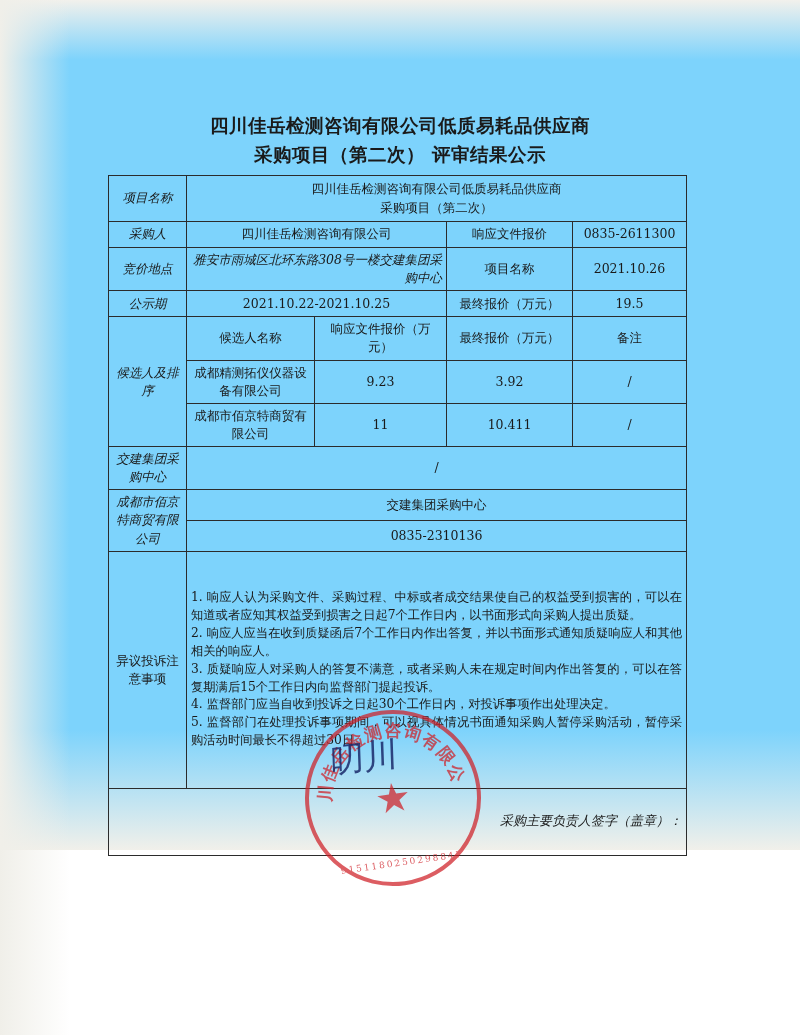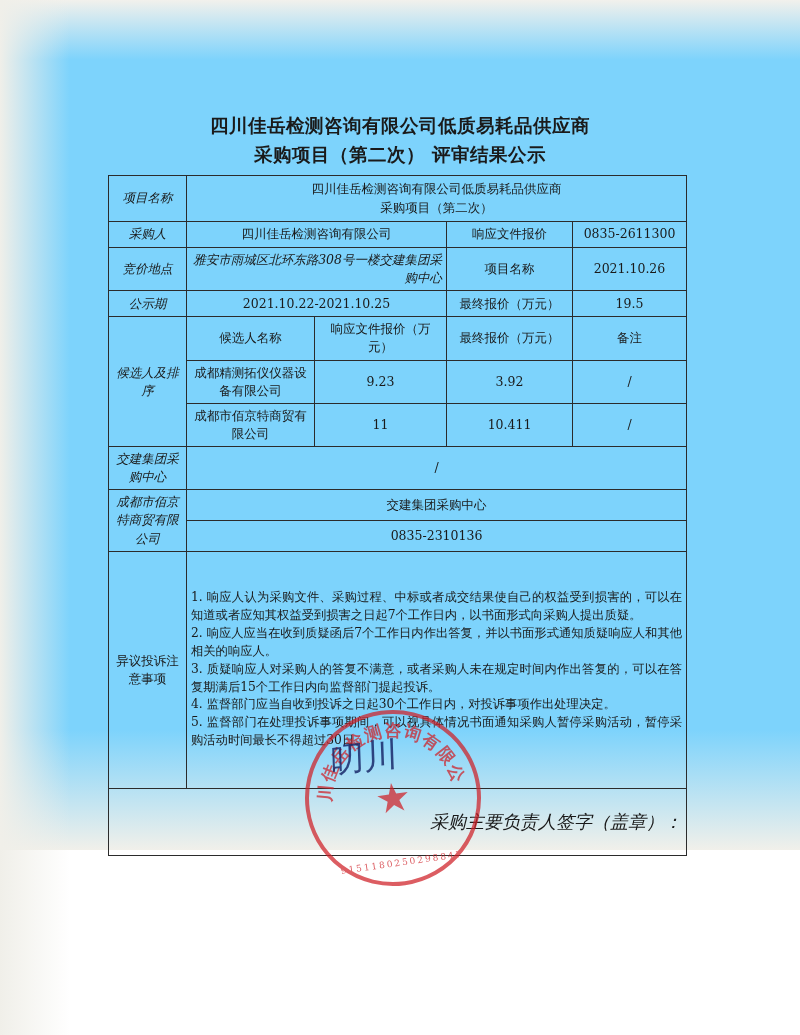--- a/index.html
+++ b/index.html
@@ -93,21 +93,21 @@
   }
   .notes-p {
     margin: 0;
     text-indent: 0;
   }
   .sign-row td {
     height: 60px;
   }
   .sign-label {
     padding-left: 12px;
-    font-size: 18px;
+    font-size: 13px;
   }
 
   
   .seal {
     position: absolute;
     left: 305px;
     top: 710px;
     width: 168px;
     height: 168px;
     border: 4px solid #cf2027;

